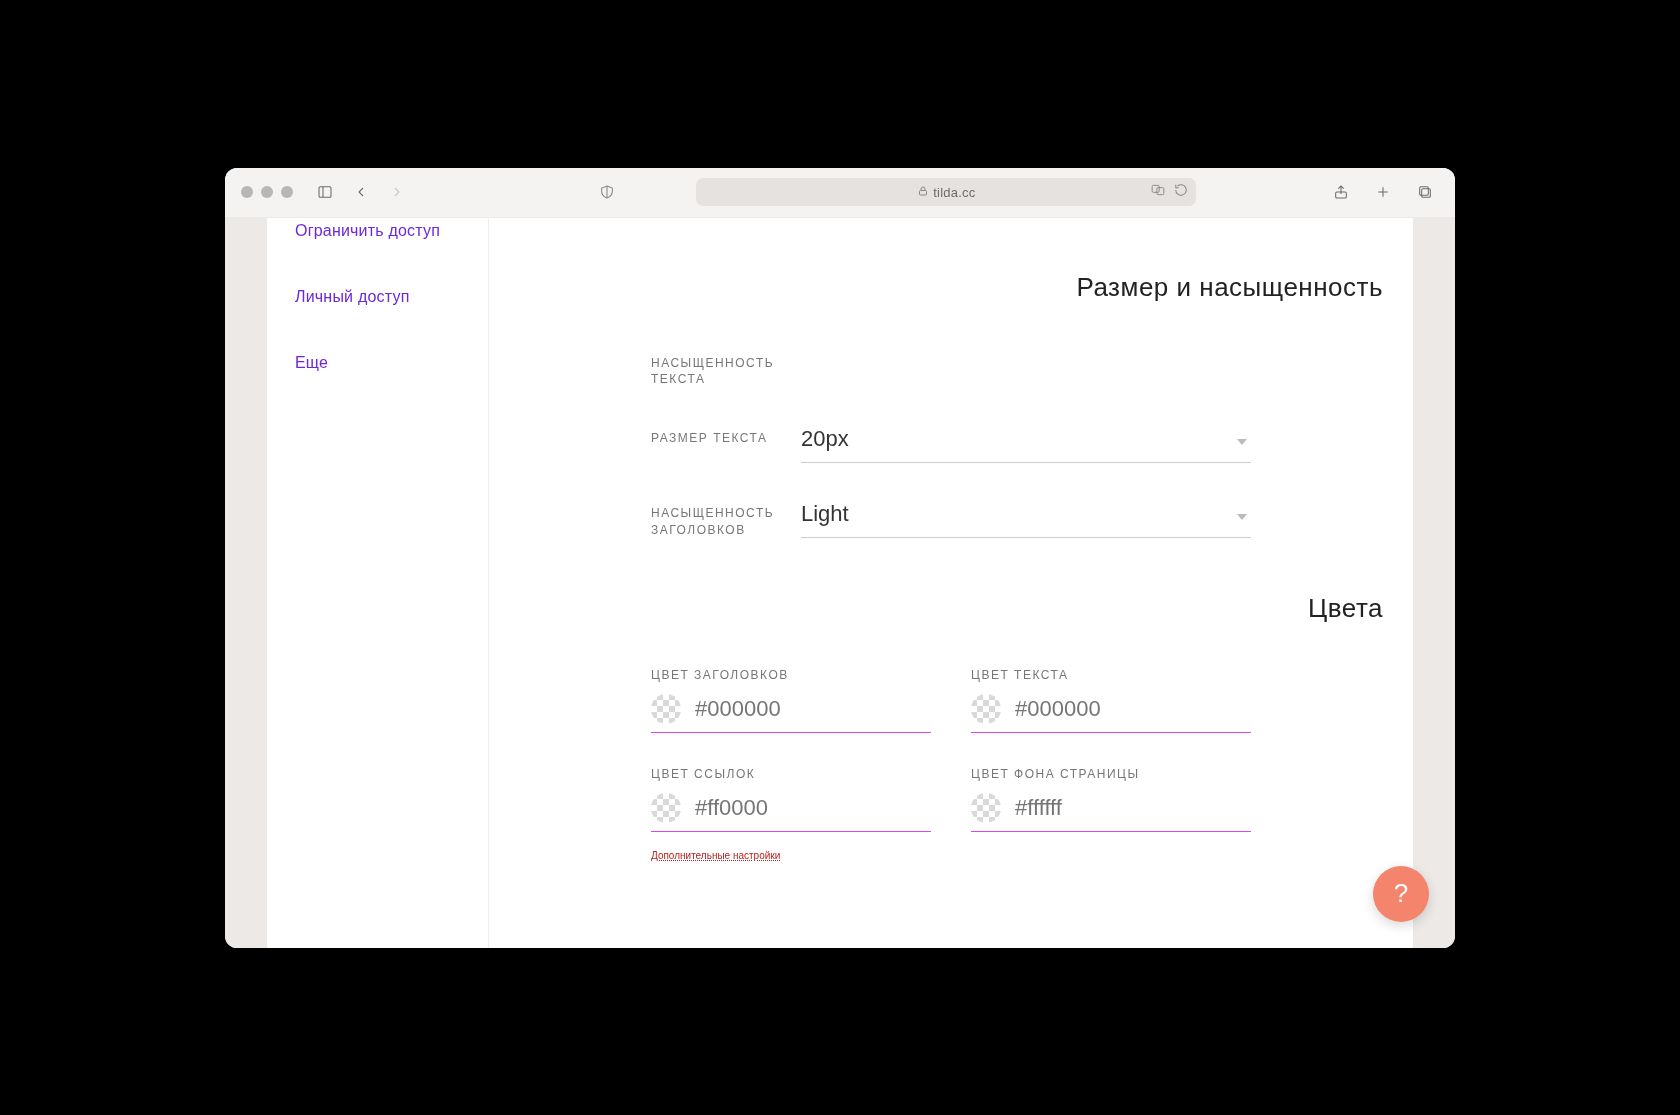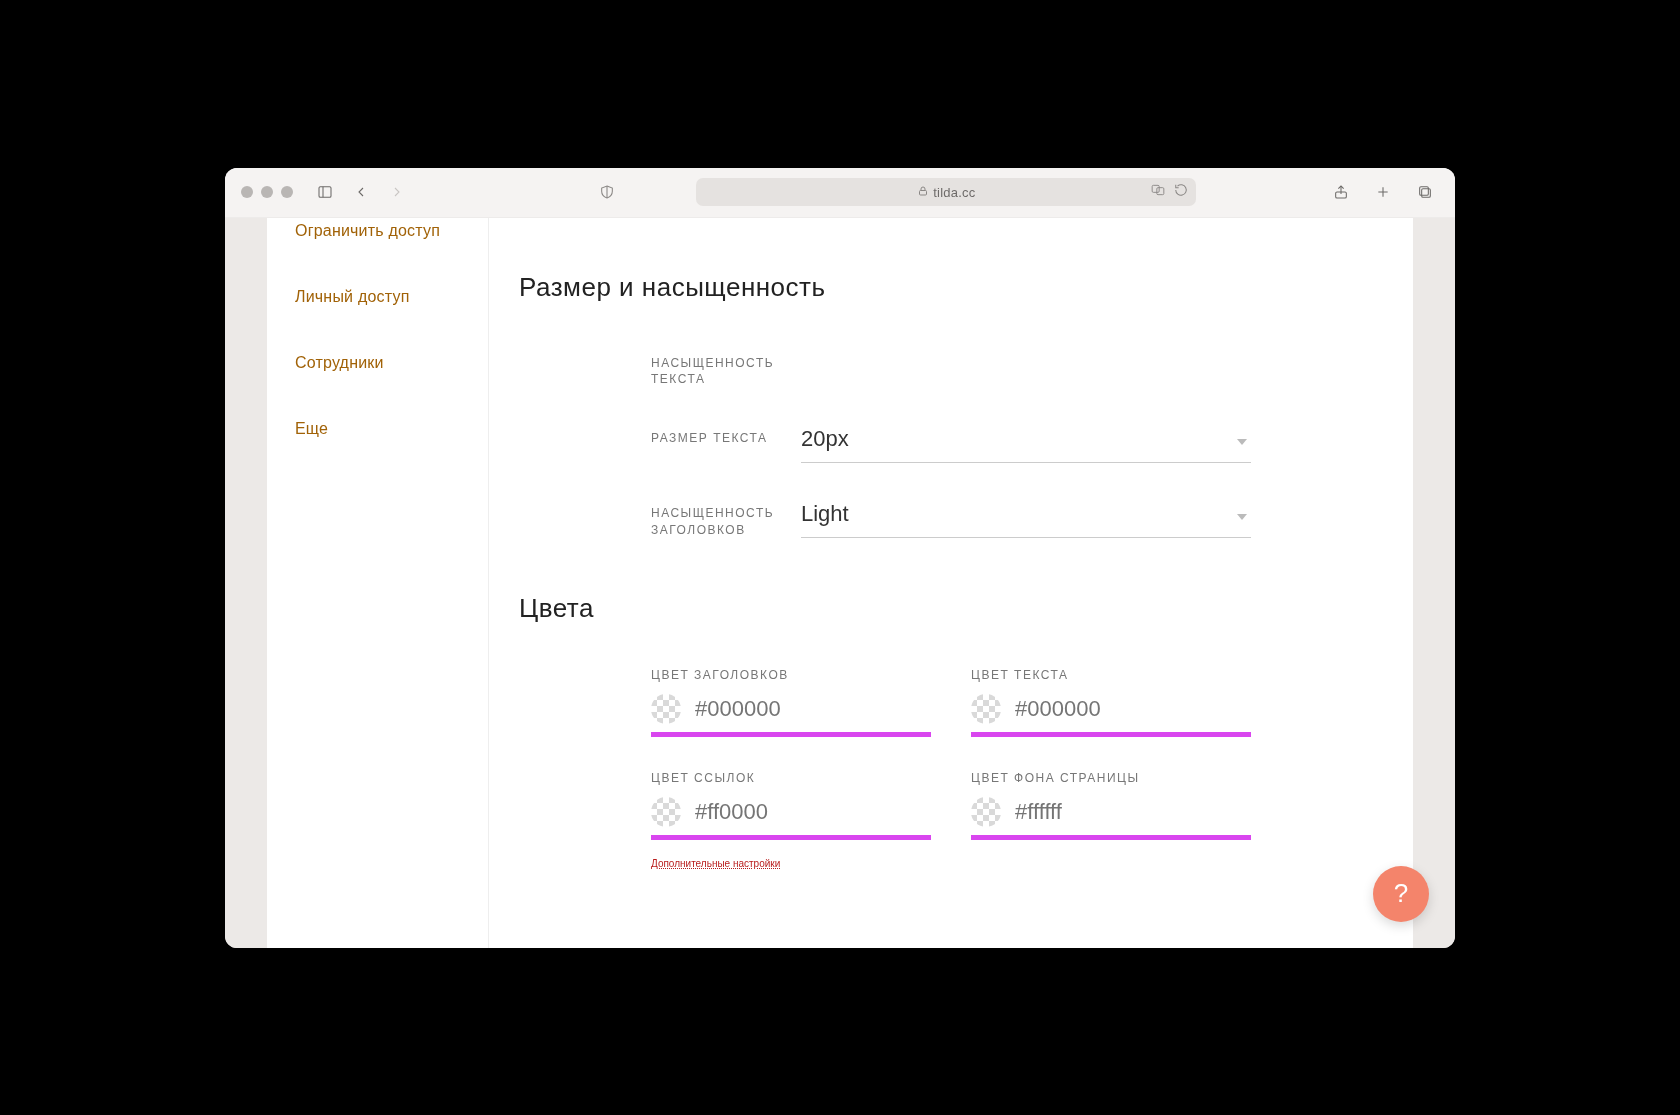--- a/index.html
+++ b/index.html
@@ -76,33 +76,33 @@
     display: flex;
   }
   .sidebar {
     width: 222px;
     border-right: 1px solid #eee;
     padding: 0 0 0 28px;
     overflow: hidden;
   }
   .side-item {
     font-size: 16px;
-    color: #a16207;
+    color: #6d28d9;
     padding: 24px 0;
     cursor: pointer;
     letter-spacing: .2px;
   }
   .side-item:first-child { padding-top: 4px; }
   .main {
     flex: 1;
     overflow: hidden;
     padding: 0 30px;
   }
   .section-title {
-    text-align: left;
+    text-align: right;
     font-size: 26px;
     font-weight: 300;
     color: #222;
     letter-spacing: .5px;
     margin: 54px 0 44px;
   }
   .form-rows { width: 600px; margin: 0 auto; }
   .frow {
     display: flex;
     align-items: flex-start;
@@ -147,21 +147,21 @@
   .clabel {
     font-size: 12px;
     letter-spacing: 1.5px;
     color: #777;
     text-transform: uppercase;
     margin-bottom: 12px;
   }
   .cvalue {
     display: flex;
     align-items: center;
-    border-bottom: 5px solid #d946ef;
+    border-bottom: 1px solid #d946ef;
     padding-bottom: 8px;
     gap: 14px;
   }
   .swatch {
     width: 30px; height: 30px; border-radius: 50%;
     background:
       conic-gradient(#d9d9d9 0 25%, #fff 0 50%, #d9d9d9 0 75%, #fff 0) 0 0/12px 12px;
     flex: 0 0 auto;
   }
   .swatch-input {
@@ -276,21 +276,20 @@
           </svg>
       </div>
     </div>
   </div>
 
   <div class="content-viewport">
     <div class="page">
       <aside class="sidebar">
         <div class="side-item"><span>Ограничить доступ</span></div>
         <div class="side-item"><span>Личный доступ</span></div>
-        <div class="side-item"><span>Сотрудники</span></div>
         <div class="side-item"><span>Еще</span></div>
       </aside>
 
       <main class="main">
         <h2 class="section-title">Размер и насыщенность</h2>
 
         <div class="form-rows">
           <div class="frow">
             <div class="flabel">НАСЫЩЕННОСТЬ ТЕКСТА</div>
           </div>

